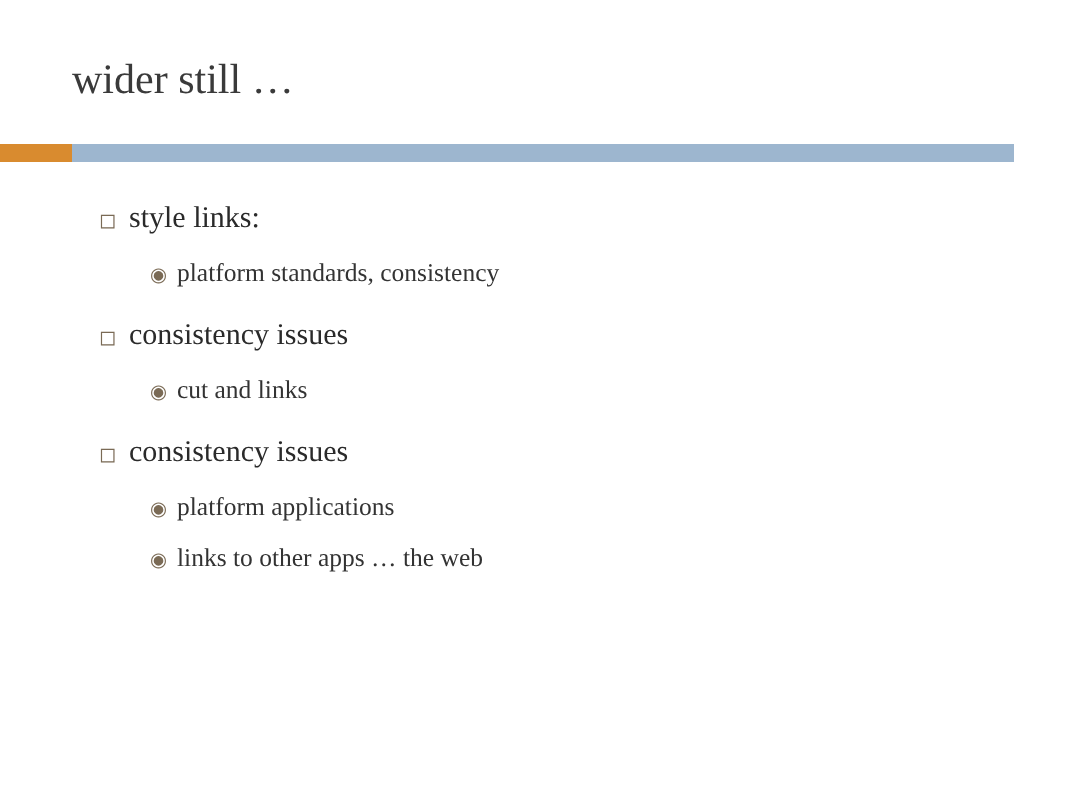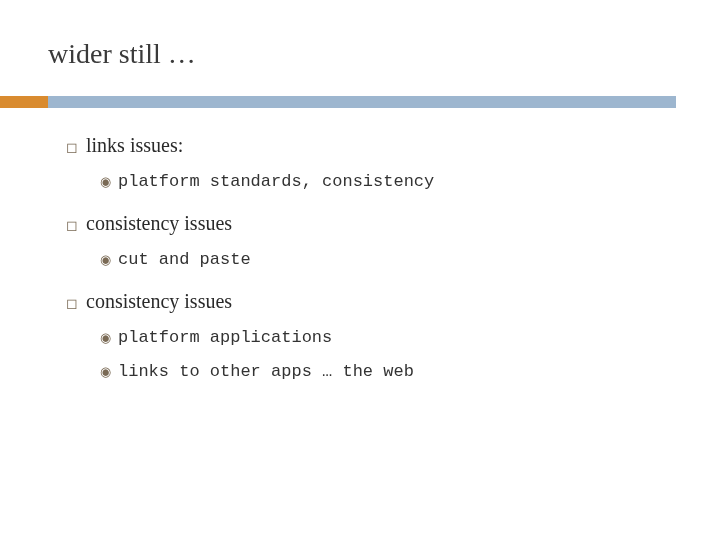--- a/index.html
+++ b/index.html
@@ -79,55 +79,55 @@
   .l2 .bullet {
     width: 18px;
     flex: 0 0 18px;
     font-size: 13px;
     color: #7a6a55;
     font-family: Arial, sans-serif;
     line-height: 18px;
   }
   .l2 .text {
     font-size: 17px;
-    font-family: Liberation Mono, monospace;
+    font-family: Liberation Serif, serif;
     line-height: 20px;
     color: #333;
   }
 </style>
 </head>
 <body>
 
 <div class="slide">
 
   <div class="title">wider still …</div>
 
   <div class="rule">
     <div class="orange"></div>
     <div class="blue"></div>
   </div>
 
   <div class="body">
 
     <div class="l1">
       <span class="bullet">◻</span>
-      <span class="text">links issues:</span>
+      <span class="text">style links:</span>
     </div>
     <div class="l2">
       <span class="bullet">◉</span>
       <span class="text">platform standards,  consistency</span>
     </div>
 
     <div class="l1">
       <span class="bullet">◻</span>
       <span class="text">consistency issues</span>
     </div>
     <div class="l2">
       <span class="bullet">◉</span>
-      <span class="text">cut and paste</span>
+      <span class="text">cut and links</span>
     </div>
 
     <div class="l1">
       <span class="bullet">◻</span>
       <span class="text">consistency issues</span>
     </div>
     <div class="l2">
       <span class="bullet">◉</span>
       <span class="text">platform applications</span>
     </div>

